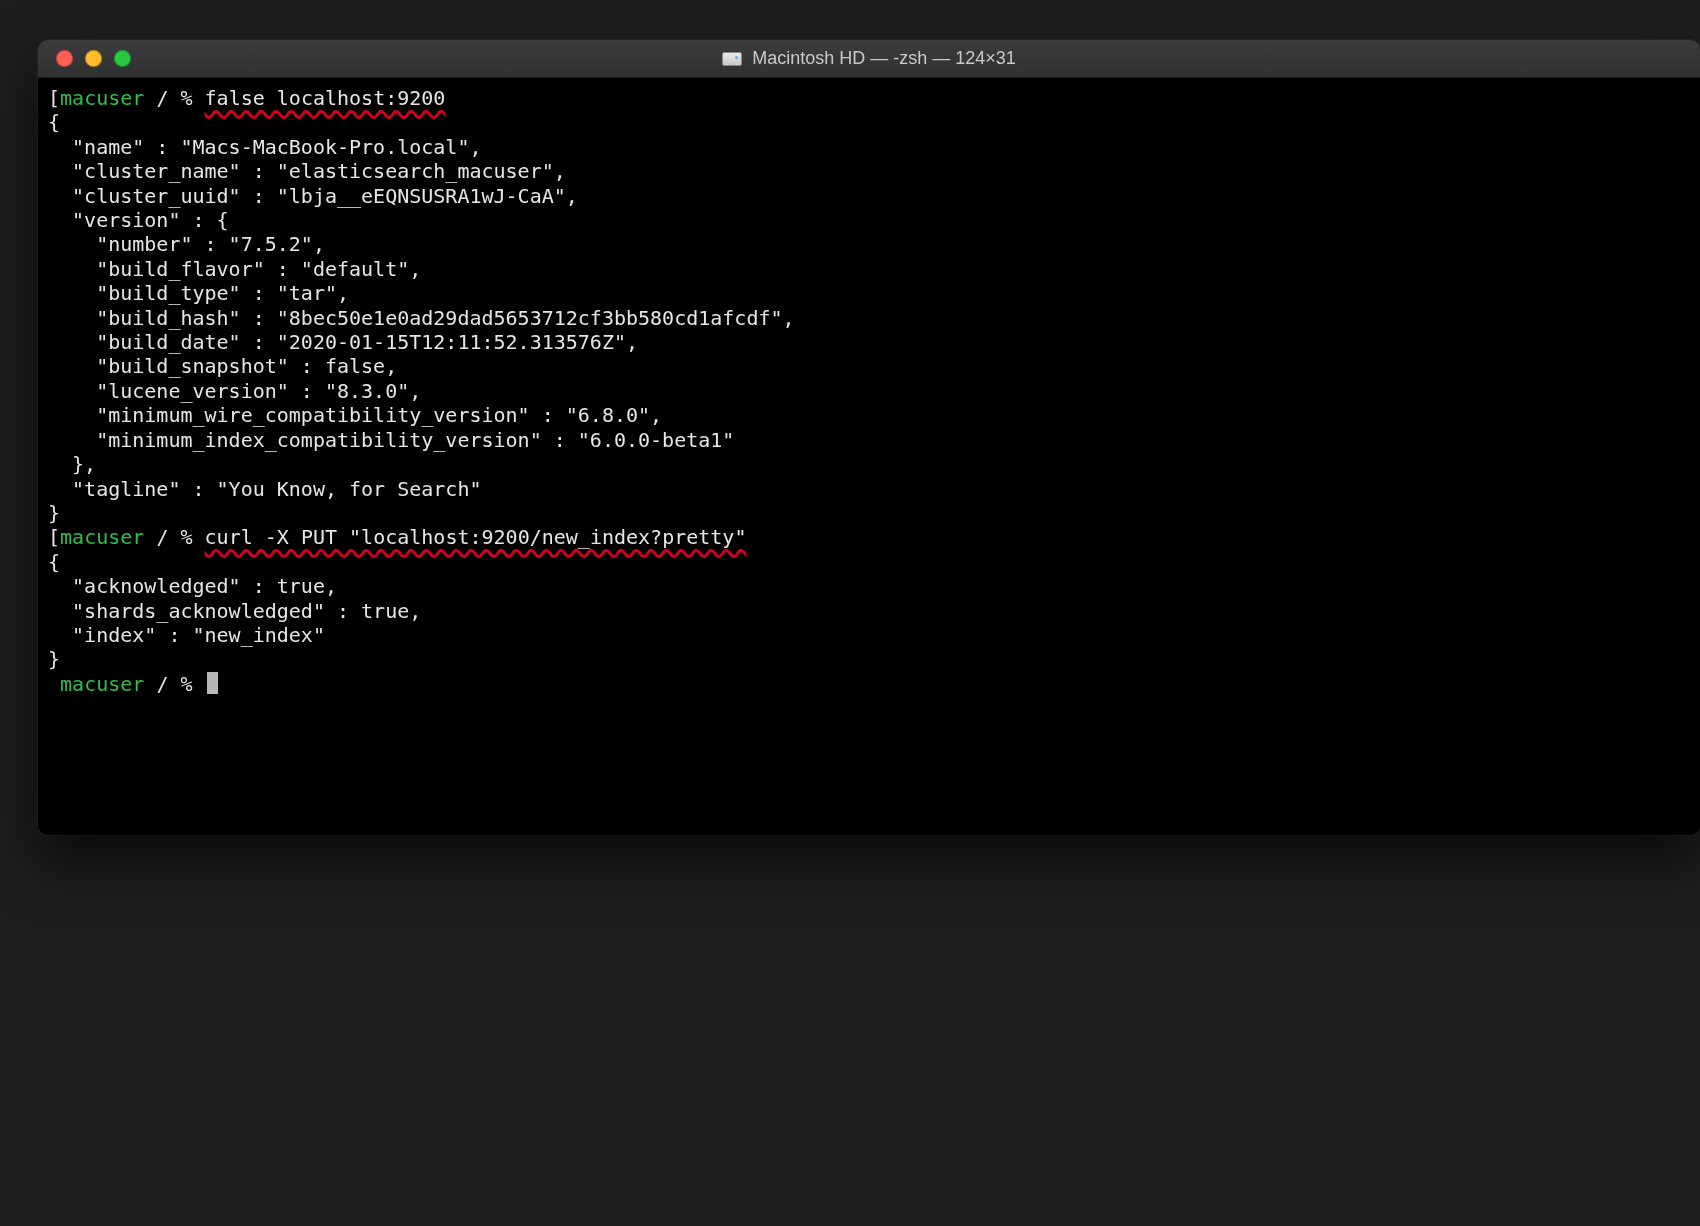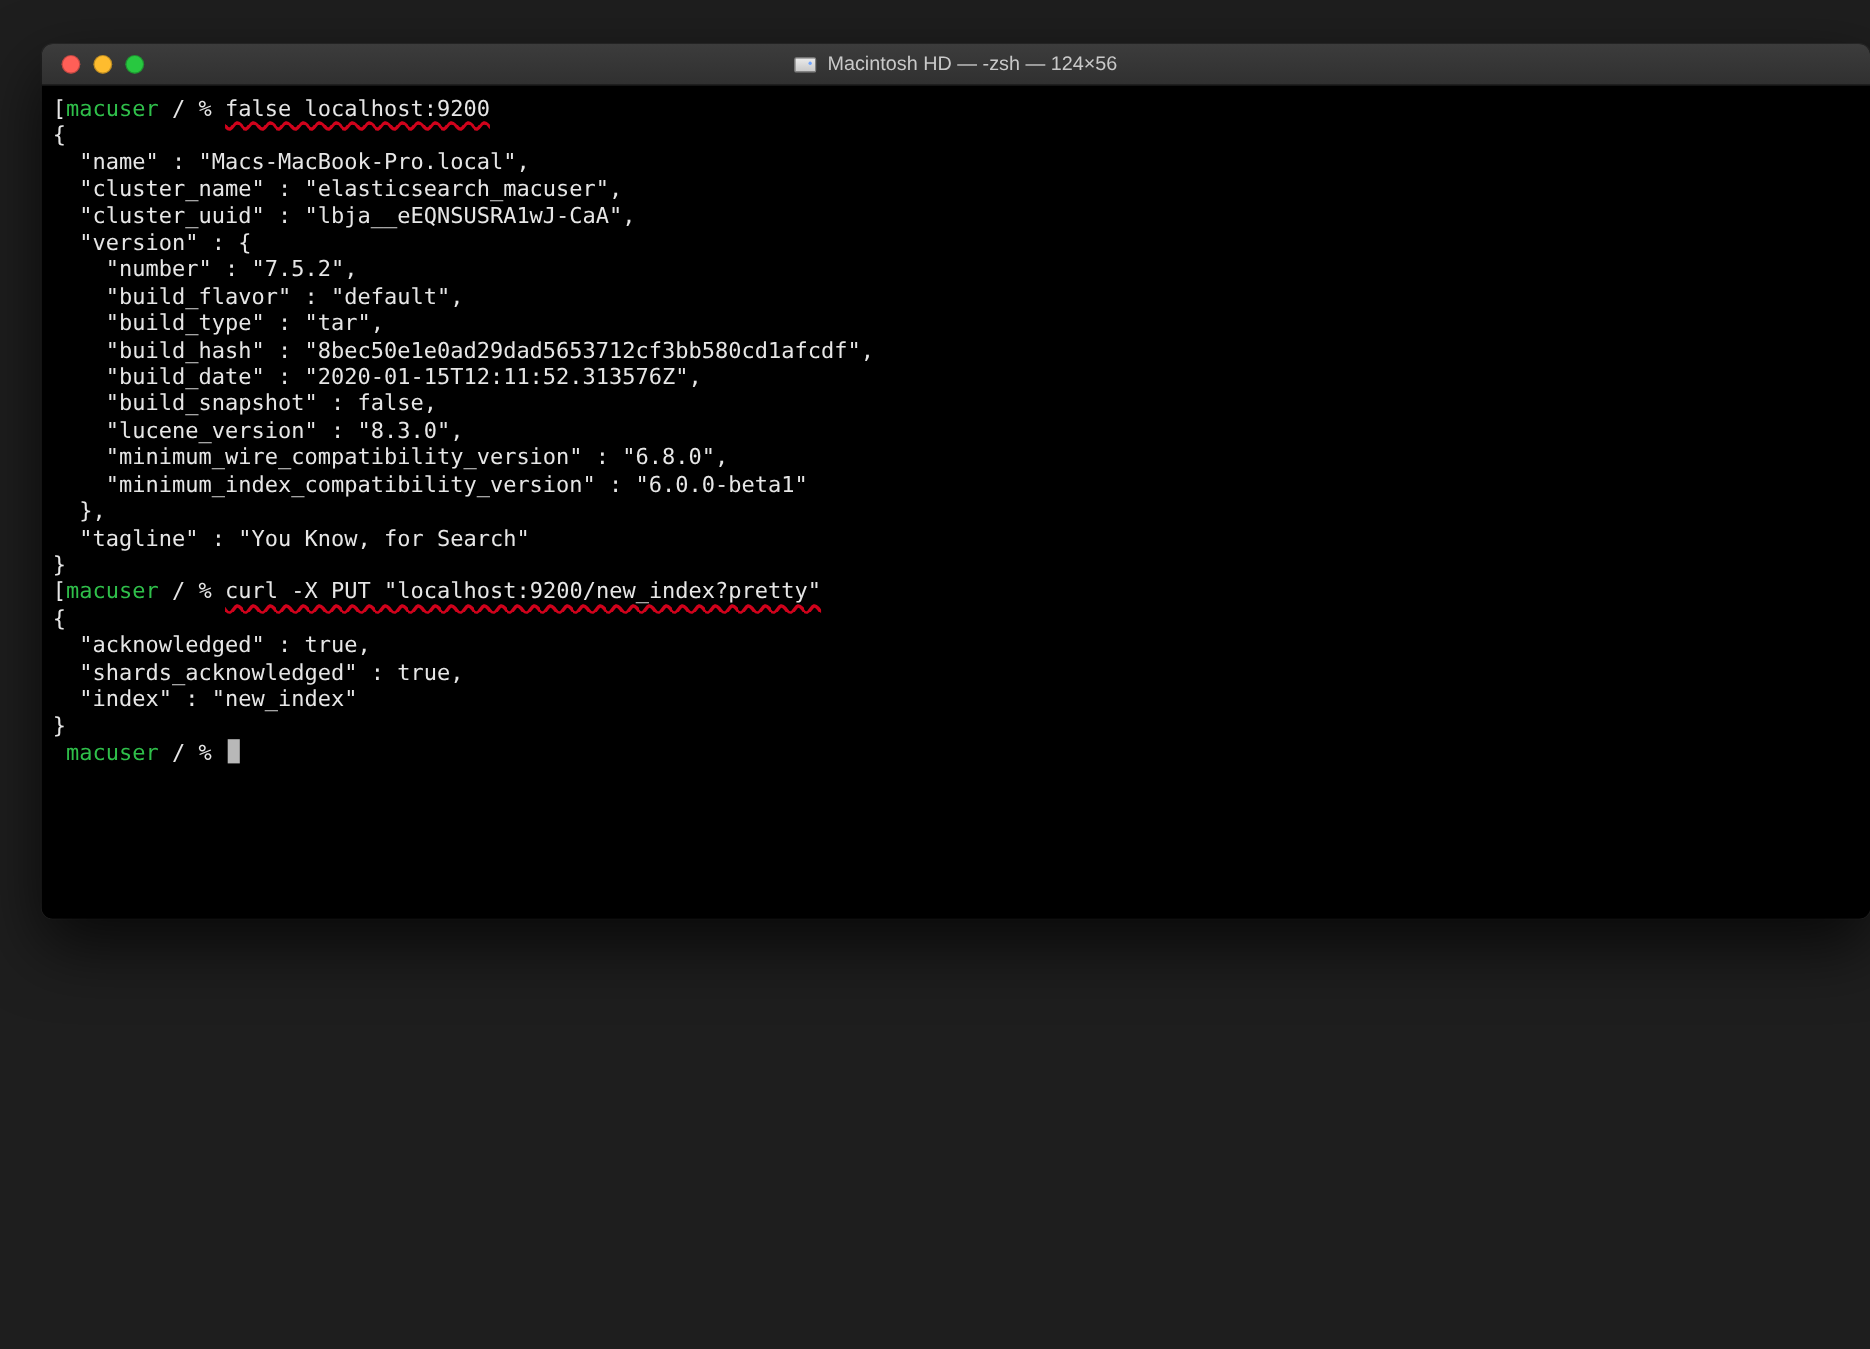--- a/index.html
+++ b/index.html
@@ -111,21 +111,21 @@
 <div class="window">
 
   <div class="titlebar">
     <div class="traffic-lights">
       <div class="tl-btn tl-close"></div>
       <div class="tl-btn tl-min"></div>
       <div class="tl-btn tl-zoom"></div>
     </div>
     <div class="title-center">
       <span class="disk-icon"></span>
-      <span>Macintosh HD — -zsh — 124×56</span>
+      <span>Macintosh HD — -zsh — 124×31</span>
     </div>
   </div>
 
   <div class="term-body"><span class="prompt-bracket">[</span><span class="prompt-user">macuser</span> <span class="prompt-path">/</span> <span class="prompt-sym">%</span> <span class="cmd">false localhost:9200</span>
 <span>{</span>
 <span>  "name" : "Macs-MacBook-Pro.local",</span>
 <span>  "cluster_name" : "elasticsearch_macuser",</span>
 <span>  "cluster_uuid" : "lbja__eEQNSUSRA1wJ-CaA",</span>
 <span>  "version" : {</span>
 <span>    "number" : "7.5.2",</span>

